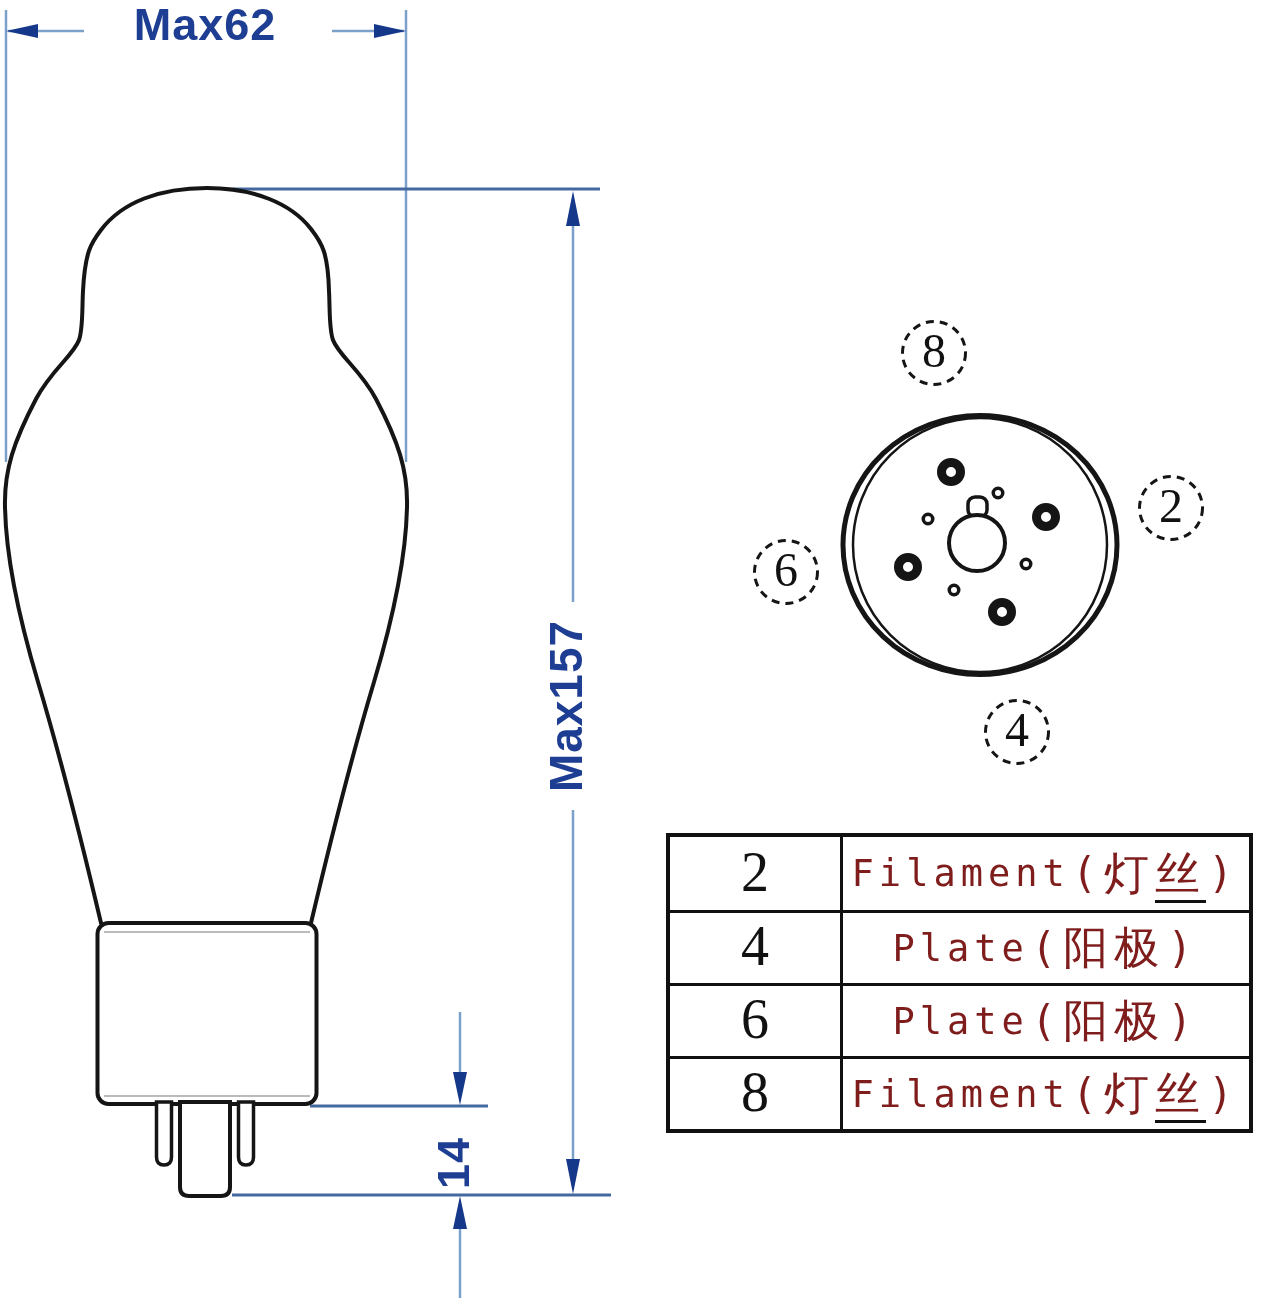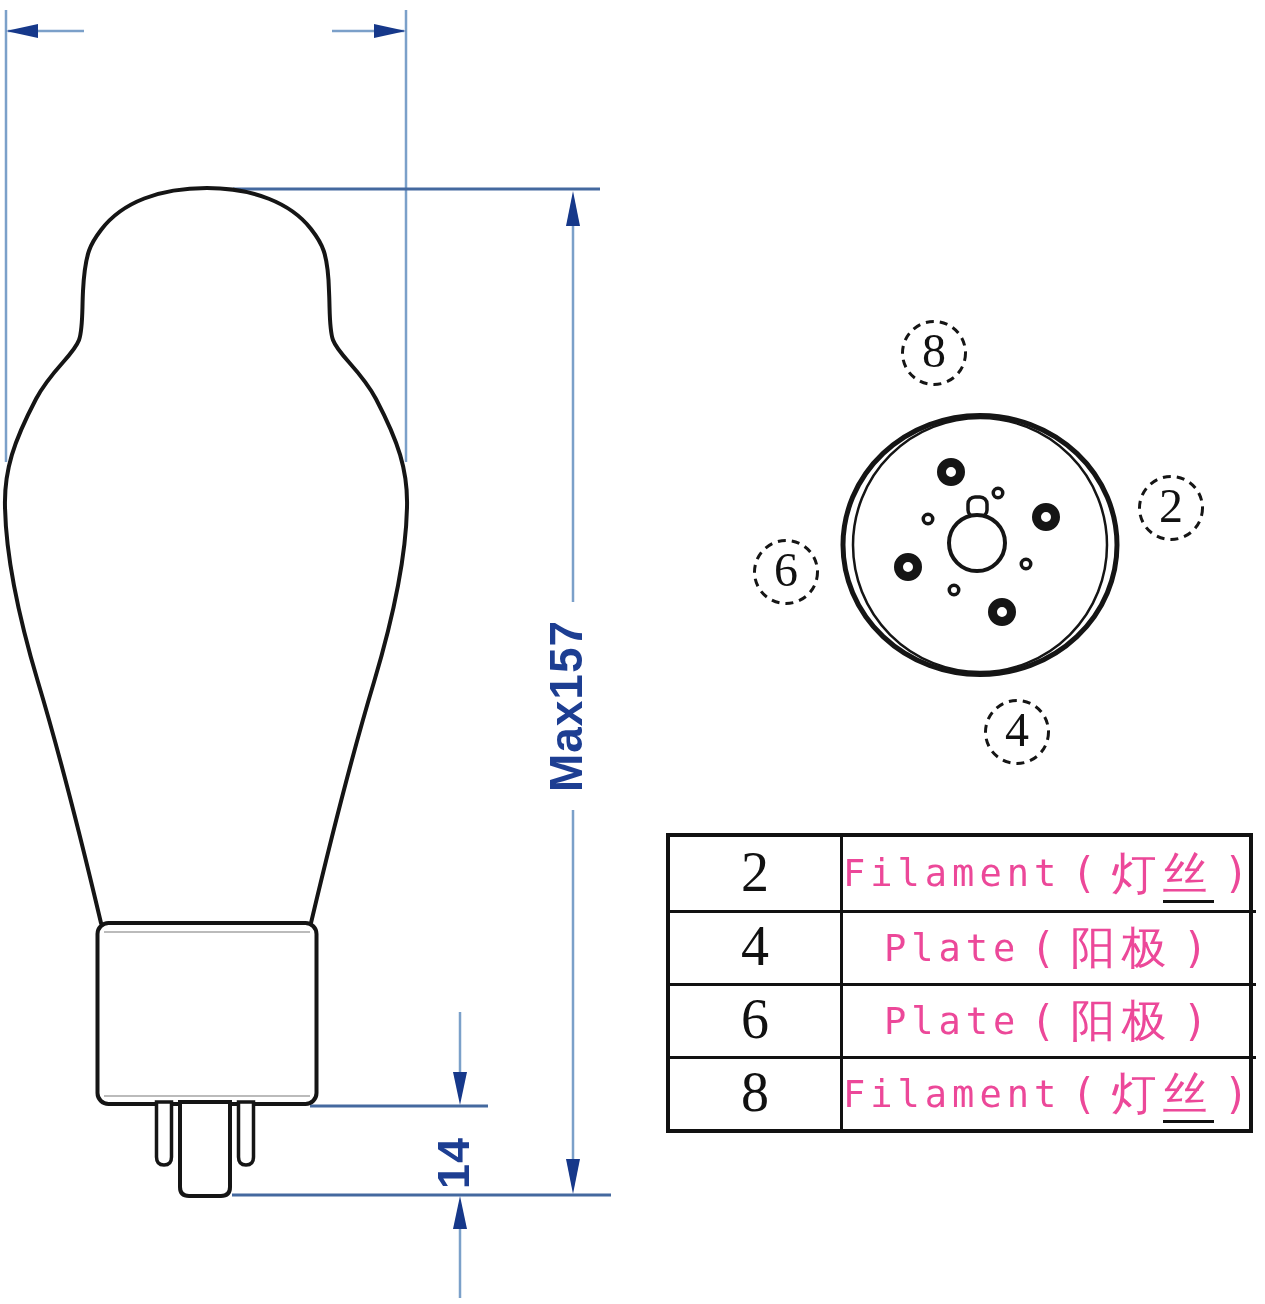--- a/index.html
+++ b/index.html
@@ -16,21 +16,21 @@
 
   .ptable{position:absolute;left:666px;top:833px;width:587px;height:300px;
           display:grid;grid-template-rows:repeat(4,1fr);
           border:4px solid #111;background:#fff;box-sizing:border-box;}
   .trow{display:grid;grid-template-columns:173px 1fr;border-top:3px solid #111;min-height:0;}
   .trow:first-child{border-top:none;}
   .tcell{display:flex;align-items:center;justify-content:center;min-height:0;}
   .pincell{border-right:3px solid #111;font-family:"Liberation Serif","DejaVu Serif",serif;
            font-size:56px;color:#111;padding-bottom:4px;}
   .fncell{font-family:"DejaVu Sans Mono","Liberation Mono",monospace;font-size:37px;
-          color:#ec4899;letter-spacing:5px;white-space:nowrap;gap:8px;}
+          color:#7f1d1d;letter-spacing:5px;white-space:nowrap;}
   .fncell .cn{font-size:45px;letter-spacing:6px;font-family:Liberation Sans, sans-serif;}
   .fncell .paren{font-size:42px;margin:0 2px;}
   .fncell .u{border-bottom:3px solid #111;padding-bottom:1px;}
 </style>
 </head>
 <body>
 
 <div class="stage">
 
   <svg width="1265" height="1304" viewBox="0 0 1265 1304">
@@ -92,20 +92,21 @@
       <circle cx="1026" cy="564" r="4.75" fill="#ffffff" stroke="#151515" stroke-width="3.5"></circle>
       <circle cx="954" cy="590" r="4.75" fill="#ffffff" stroke="#151515" stroke-width="3.5"></circle>
 
       <circle cx="934" cy="353" r="31.5" fill="#ffffff" stroke="#151515" stroke-width="3" stroke-dasharray="8 6"></circle>
       <circle cx="1171" cy="508" r="31.5" fill="#ffffff" stroke="#151515" stroke-width="3" stroke-dasharray="8 6"></circle>
       <circle cx="786" cy="572" r="31.5" fill="#ffffff" stroke="#151515" stroke-width="3" stroke-dasharray="8 6"></circle>
       <circle cx="1017" cy="732" r="31.5" fill="#ffffff" stroke="#151515" stroke-width="3" stroke-dasharray="8 6"></circle>
     </g>
   </svg>
 
+  <div class="dimtext" style="left:205px;top:25px;">Max62</div>
   <div class="dimtext vert" style="left:566px;top:706px;font-size:46px;">Max157</div>
   <div class="dimtext vert" style="left:454px;top:1163px;">14</div>
 
   <div class="pinlabel" style="left:934px;top:353px;">8</div>
   <div class="pinlabel" style="left:1171px;top:508px;">2</div>
   <div class="pinlabel" style="left:786px;top:572px;">6</div>
   <div class="pinlabel" style="left:1017px;top:732px;">4</div>
 
   <div class="ptable">
       <div class="trow">

